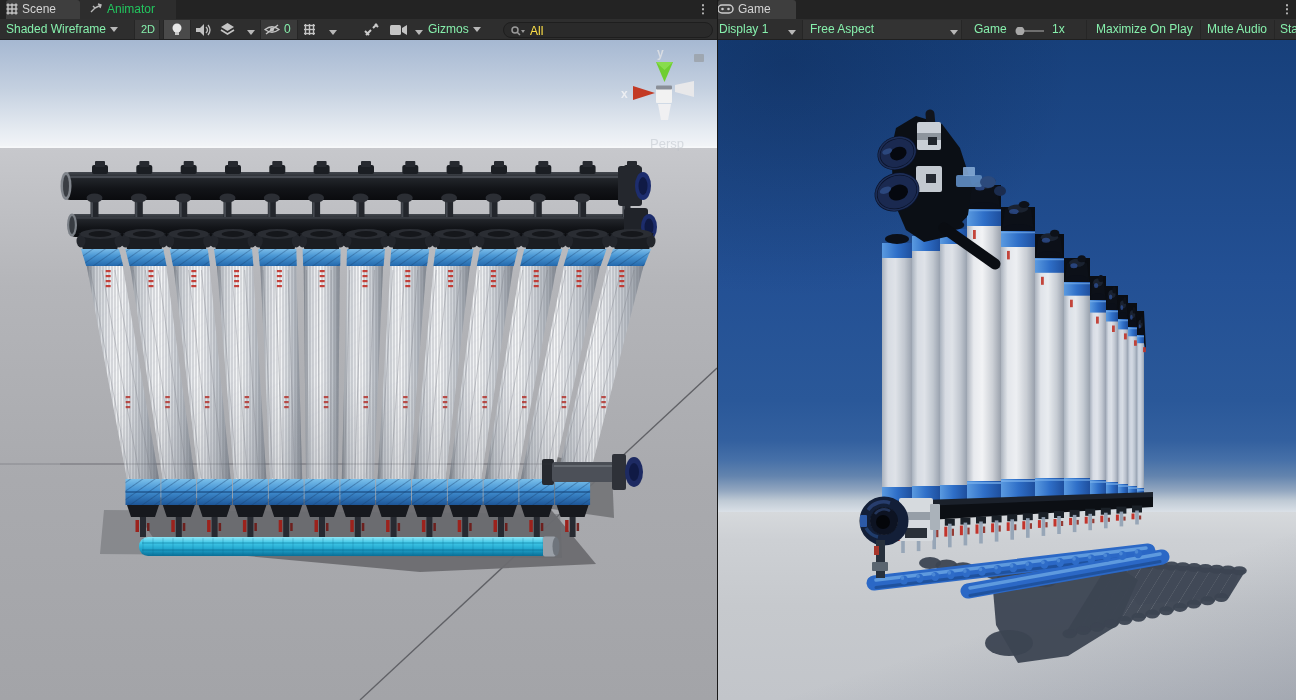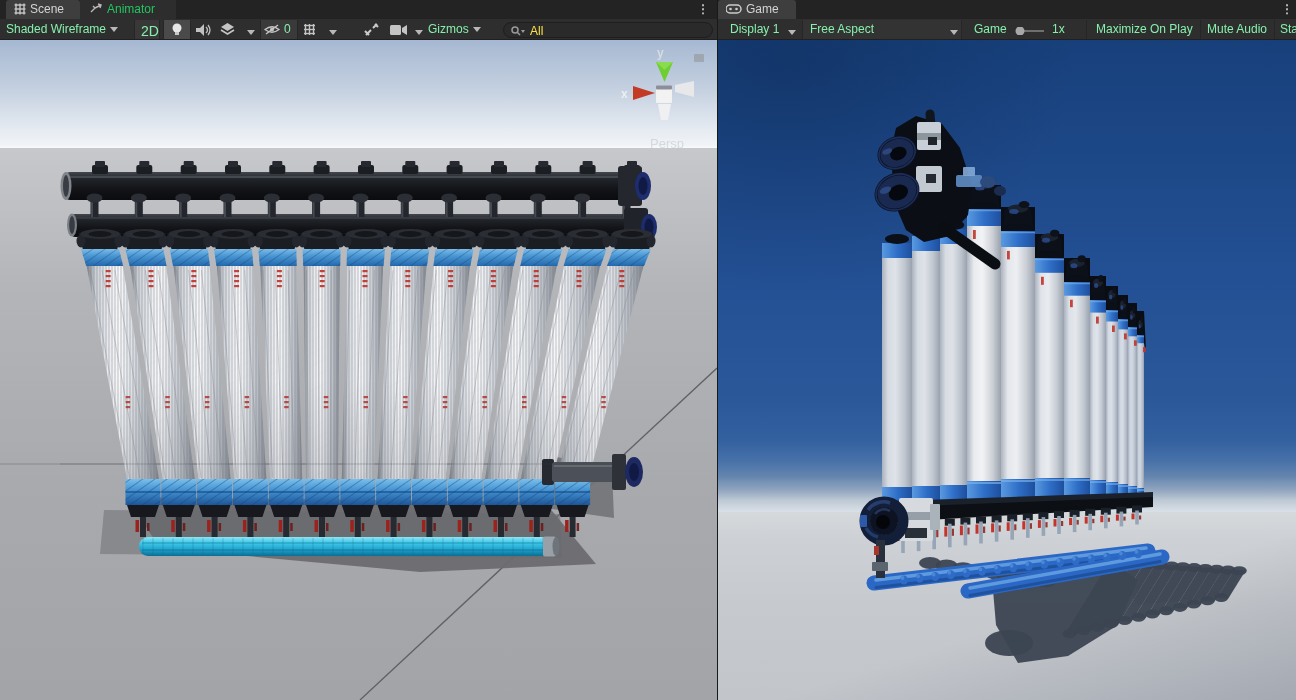--- a/index.html
+++ b/index.html
@@ -1,19 +1,19 @@
 <!DOCTYPE html>
 <html><head><meta charset="utf-8"><style>
 *{margin:0;padding:0;box-sizing:border-box}
 html,body{width:1296px;height:700px;overflow:hidden;background:#282828;
  font-family:"Liberation Sans",sans-serif;-webkit-font-smoothing:antialiased}
 .abs{position:absolute}
 .tabbar{position:absolute;top:0;height:19px;background:#232323}
 .tab{position:absolute;top:0;height:19px;background:#3e3e3e;border-radius:3px 3px 0 0;
- color:#d4d4d4;font-size:12px;line-height:19px;padding-left:8px}
+ color:#d4d4d4;font-size:12px;line-height:19px;padding-left:0}
 .tab2{position:absolute;top:0;height:19px;background:#2d2d2d;
  color:#22c55e;font-size:12px;line-height:19px}
 .toolbar{position:absolute;top:19px;height:21px;background:#2e2e2e;border-bottom:1px solid #202020}
 .tbtxt{position:absolute;top:3px;font-size:12px;color:#86efac;white-space:nowrap}
 .caret{display:inline-block;width:0;height:0;border-left:4px solid transparent;
  border-right:4px solid transparent;border-top:5px solid #b8b8b8;vertical-align:middle;margin-left:4px}
 .btn{position:absolute;top:1px;height:19px;background:#383838;border-left:1px solid #262626;border-right:1px solid #262626}
 .kebab{position:absolute;top:2px;font-size:12px;color:#c8c8c8;font-weight:bold}
 </style></head>
 <body>
@@ -31,21 +31,21 @@
         </svg>Scene</div>
    <div class="tab2" style="left:80px;width:96px;padding-left:10px">
      <svg width="13" height="11" style="vertical-align:-1px;margin-right:4px">
           <path d="M1 9 L5 5 L3 3 M5 5 L11 2 M8 1 L11 2 L10 5" stroke="#b8b8b8" stroke-width="1.4" fill="none"></path>
         </svg>Animator</div>
    <div class="kebab" style="left:697px">⋮</div>
  </div>
  <div class="toolbar" style="left:0;width:717px">
    <div class="tbtxt" style="left:6px">Shaded Wireframe<span class="caret"></span></div>
    <div class="btn" style="left:134px;width:26px"></div>
-   <div class="tbtxt" style="left:141px;top:4px;font-size:14px">2D</div>
+   <div class="tbtxt" style="left:141px;top:4px;font-size:11px">2D</div>
    <div class="btn" style="left:163px;width:28px;background:#4a4a4a"></div>
    <svg class="abs" style="left:170px;top:3px" width="14" height="15">
         <circle cx="7" cy="6" r="4.5" fill="#e8e8e8"></circle>
         <rect x="5" y="10" width="4" height="3" fill="#c8c8c8"></rect>
       </svg>
    <svg class="abs" style="left:196px;top:5px" width="16" height="12">
         <polygon points="0,4 4,4 8,0 8,12 4,8 0,8" fill="#c0c0c0"></polygon>
         <path d="M10 3 Q13 6 10 9 M12 1 Q16 6 12 11" stroke="#c0c0c0" stroke-width="1.3" fill="none"></path>
       </svg>
    <svg class="abs" style="left:219px;top:4px" width="17" height="14">
@@ -671,21 +671,21 @@
  <div class="tabbar" style="left:0;width:578px">
    <div class="tab" style="left:0;width:78px">
      <svg width="16" height="10" style="vertical-align:-1px;margin-right:4px">
           <rect x="0" y="1" width="15" height="8" rx="4" fill="none" stroke="#cccccc" stroke-width="1.5"></rect>
           <circle cx="4.5" cy="5" r="1.3" fill="#cccccc"></circle>
           <circle cx="10.5" cy="5" r="1.3" fill="#cccccc"></circle>
         </svg>Game</div>
    <div class="kebab" style="left:563px">⋮</div>
  </div>
  <div class="toolbar" style="left:0;width:578px">
-   <div class="tbtxt" style="left:12px">Display 1</div>
+   <div class="tbtxt" style="left:1px">Display 1</div>
    <div class="abs caret" style="left:66px;top:11px"></div>
    <div class="abs" style="left:84px;top:1px;width:160px;height:19px;background:#333333;border-left:1px solid #262626;border-right:1px solid #262626"></div>
    <div class="tbtxt" style="left:92px">Free Aspect</div>
    <div class="abs caret" style="left:228px;top:11px"></div>
    <div class="tbtxt" style="left:256px">Game</div>
    <svg class="abs" style="left:294px;top:8px" width="36" height="8">
         <line x1="4" y1="4" x2="32" y2="4" stroke="#6f6f6f" stroke-width="2"></line>
         <circle cx="8" cy="4" r="4.5" fill="#a8a8a8"></circle>
       </svg>
    <div class="tbtxt" style="left:334px">1x</div>

